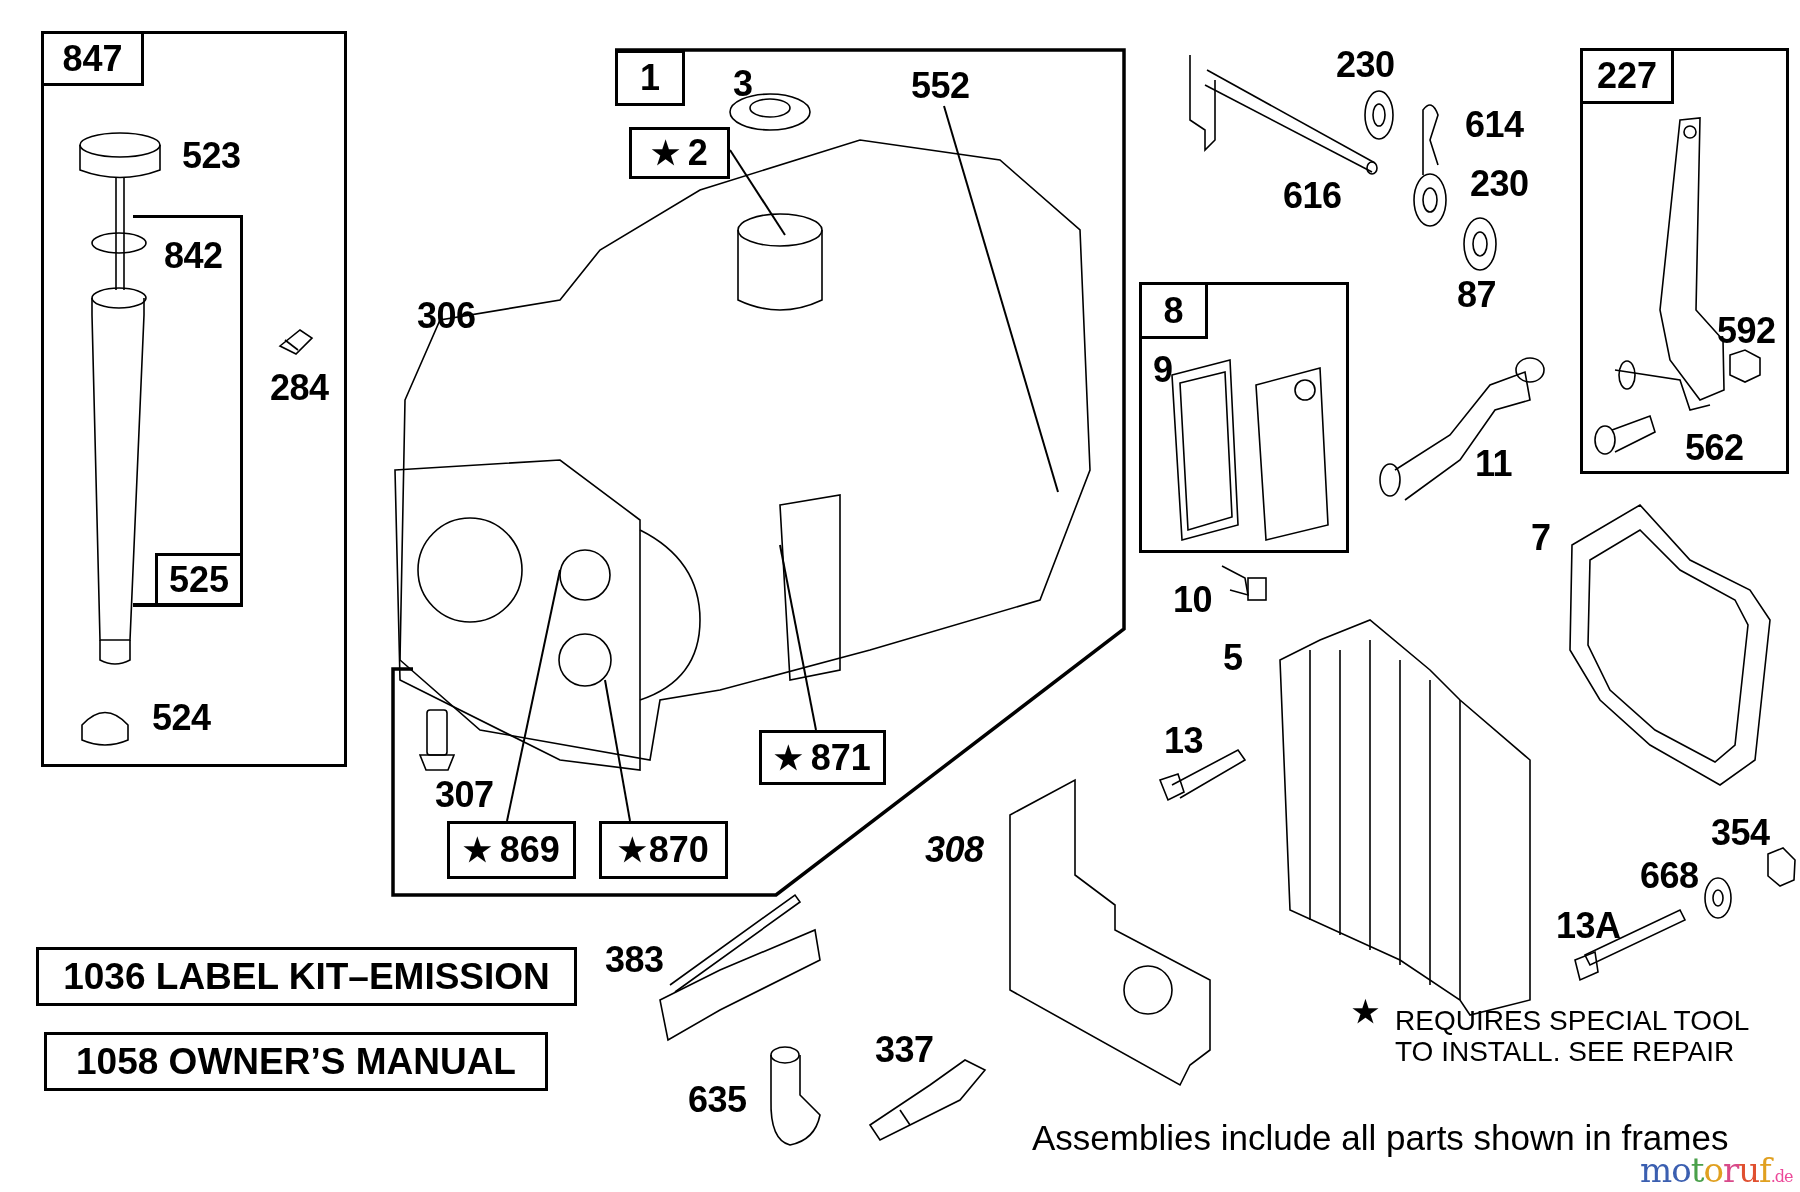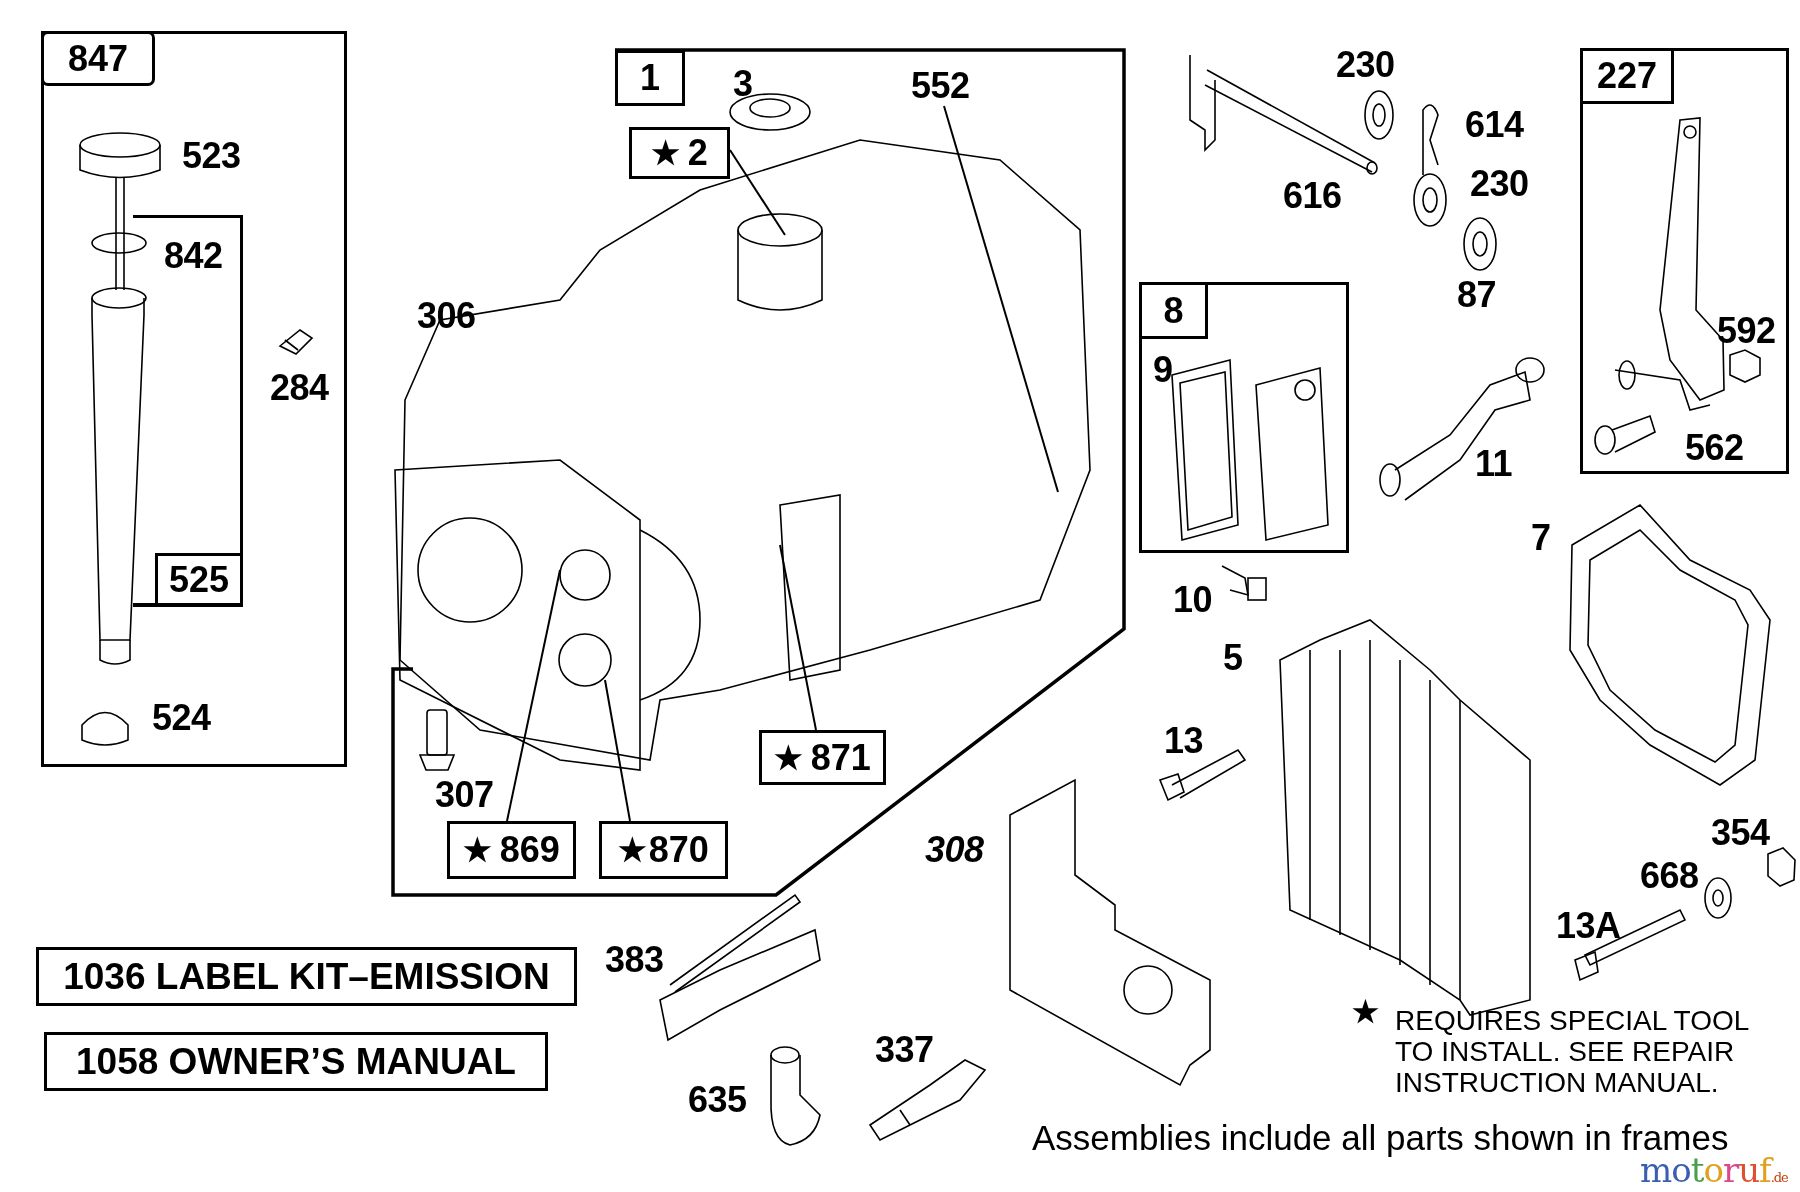--- a/index.html
+++ b/index.html
@@ -5,21 +5,21 @@
   html,body{margin:0;padding:0;background:#fff;}
   body{width:1800px;height:1192px;position:relative;overflow:hidden;font-family:"Liberation Sans",sans-serif;color:#000;}
   .lbl{position:absolute;font-weight:bold;font-size:36px;line-height:1;white-space:nowrap;letter-spacing:-0.5px;}
   .box{position:absolute;border:3.5px solid #000;box-sizing:border-box;}
   .boxlbl{position:absolute;border:3.5px solid #000;box-sizing:border-box;font-weight:bold;font-size:36px;display:flex;align-items:center;justify-content:center;background:#fff;}
   .star{font-size:32px;margin-right:8px;}
   svg.art{position:absolute;left:0;top:0;}
   .note{position:absolute;font-weight:normal;font-size:28px;line-height:31px;}
   .foot{position:absolute;font-size:35px;}
   .brand{position:absolute;font-family:"DejaVu Serif",serif;font-size:34px;letter-spacing:-1px;}
-  .brand span.de{font-size:13px;color:#c2410c;}
+  .brand span.de{font-size:16px;color:#ec4899;}
 </style>
 </head>
 <body>
 
 <svg class="art" width="1800" height="1192" viewBox="0 0 1800 1192" fill="none" stroke="#000" stroke-width="1.6">
 
   <polyline points="615,50 1124,50 1124,629 776,895 393,895 393,669 413,669" stroke-width="3.5"></polyline>
 
   <line x1="730" y1="150" x2="785" y2="235" stroke-width="2"></line>
   <line x1="944" y1="106" x2="1058" y2="492" stroke-width="2"></line>
@@ -151,21 +151,21 @@
       <path d="M771 1055 V1100 Q770 1140 790 1145 Q815 1140 820 1115 L800 1095 V1055"></path>
     </g>
 
   <g>
       <path d="M870 1125 L930 1085 L965 1060 L985 1070 L960 1100 L880 1140 Z"></path>
       <line x1="900" y1="1110" x2="910" y2="1125"></line>
     </g>
 </svg>
 
 <div class="box" style="left:41px;top:31px;width:306px;height:736px;"></div>
-<div class="boxlbl" style="left:41px;top:31px;width:114px;height:55px;border-radius:7px;">847</div>
+<div class="boxlbl" style="left:41px;top:31px;width:103px;height:55px;">847</div>
 
 <div style="position:absolute;left:133px;top:215px;width:110px;height:391px;border-top:3.5px solid #000;border-right:3.5px solid #000;box-sizing:border-box;"></div>
 <div style="position:absolute;left:133px;top:603px;width:110px;height:3.5px;background:#000;"></div>
 <div class="lbl" style="left:164px;top:238px;">842</div>
 <div class="boxlbl" style="left:155px;top:553px;width:88px;height:53px;">525</div>
 
 <div class="boxlbl" style="left:615px;top:50px;width:70px;height:56px;">1</div>
 
 <div class="box" style="left:1139px;top:282px;width:210px;height:271px;"></div>
 <div class="boxlbl" style="left:1139px;top:282px;width:69px;height:57px;">8</div>
@@ -218,18 +218,17 @@
 <div class="lbl" style="left:688px;top:1082px;">635</div>
 <div class="lbl" style="left:875px;top:1032px;">337</div>
 
 <div class="boxlbl" style="left:36px;top:947px;width:541px;height:59px;font-size:37px;">1036 LABEL KIT–EMISSION</div>
 <div class="boxlbl" style="left:44px;top:1032px;width:504px;height:59px;font-size:37px;">1058 OWNER’S MANUAL</div>
 
 <div class="lbl" style="left:1352px;top:997px;font-size:30px;">★</div>
 <div class="note" style="left:1395px;top:1005px;">
   <div>REQUIRES SPECIAL TOOL</div>
   <div>TO INSTALL.  SEE REPAIR</div>
-  <div>INSTRUCTION MANUAL.</div>
 </div>
 
 <div class="foot" style="left:1032px;top:1118px;">Assemblies include all parts shown in frames</div>
 
 <div class="brand" id="wm" style="left:1640px;top:1150px;"><span style="color: rgb(59, 95, 176);">m</span><span style="color: rgb(59, 95, 176);">o</span><span style="color: rgb(74, 160, 74);">t</span><span style="color: rgb(224, 160, 32);">o</span><span style="color: rgb(216, 74, 138);">r</span><span style="color: rgb(224, 80, 48);">u</span><span style="color: rgb(224, 160, 32);">f</span><span class="de">.de</span></div>
 
 </body></html>

